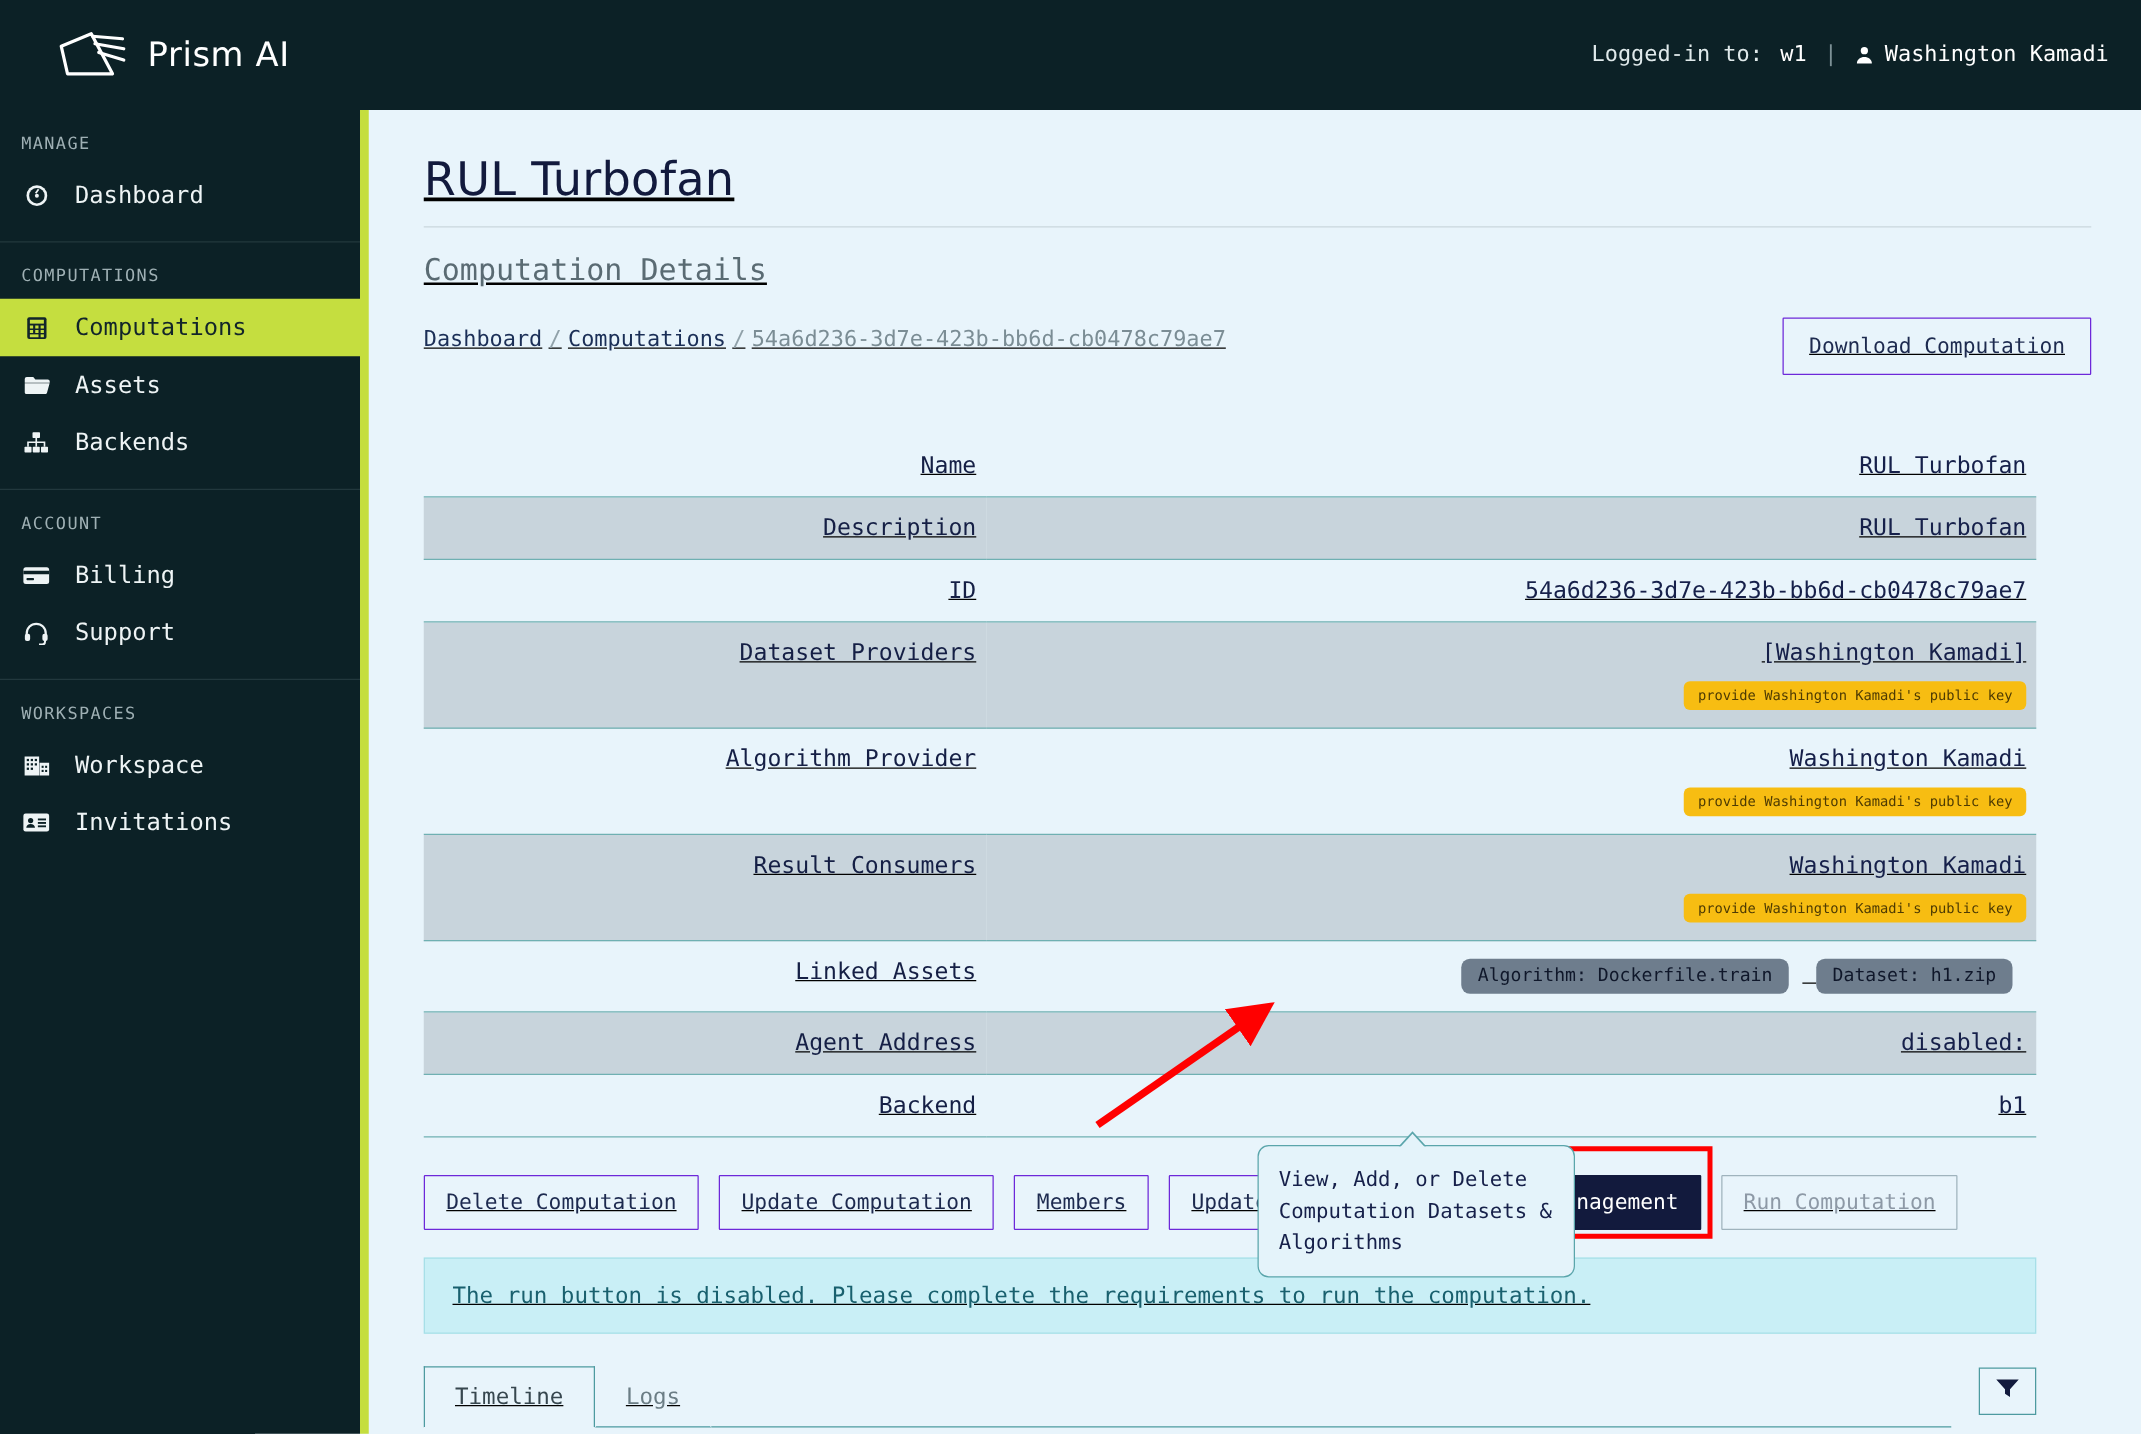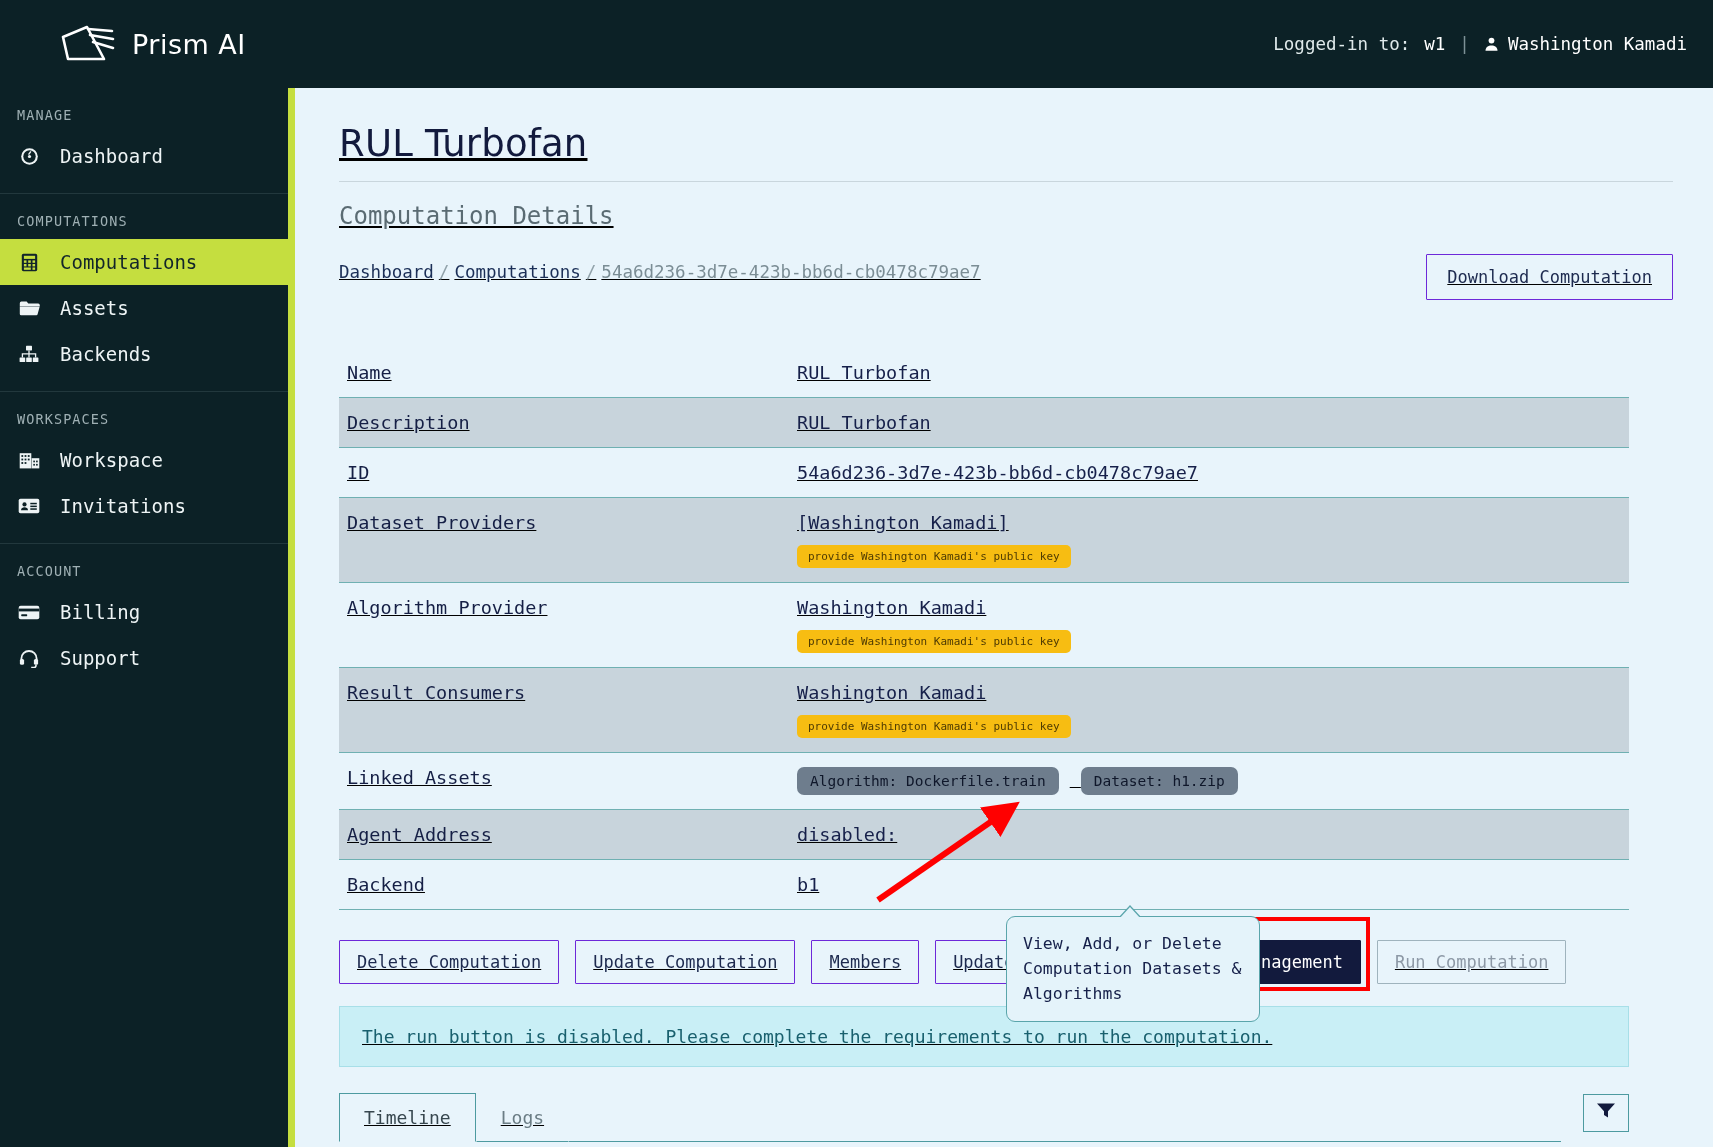--- a/index.html
+++ b/index.html
@@ -14,21 +14,20 @@
 
   
   .topbar {
     position: absolute;
     top: 0; left: 0;
     width: 1713px; height: 88px;
     background: #0c2126;
     display: flex;
     align-items: center;
     z-index: 5;
-    padding-left: 14px;
   }
   .brand {
     display: flex;
     align-items: center;
     gap: 16px;
     margin-left: 46px;
   }
   .brand-logo { width: 56px; height: 42px; display:block; }
   .brand-name {
     color: #ffffff;
@@ -131,20 +130,21 @@
     white-space: nowrap;
   }
   .btn-download { padding: 12px 20px; }
 
   
   .dtable {
     margin-top: 48px;
     border-collapse: collapse;
     width: 1290px;
     table-layout: fixed;
+    text-align: right;
   }
   .dtable tr { border-bottom: 1px solid #6fb0b2; }
   .dtable tr.alt { background: #c8d4dc; }
   .dtable td {
     padding: 14px 8px 14px 8px;
     vertical-align: top;
     font-size: 18.5px;
     color: #151f45;
   }
   .dtable td.k { width: 450px; padding-left: 8px; }
@@ -345,20 +345,45 @@
       <span class="sico">
         <svg width="20" height="18" viewBox="0 0 20 18">
             <rect x="7" y="0.8" width="6" height="4.6" rx="0.6" fill="#eef4f5"></rect>
             <rect x="0.6" y="12.4" width="5.6" height="4.6" rx="0.6" fill="#eef4f5"></rect>
             <rect x="7.2" y="12.4" width="5.6" height="4.6" rx="0.6" fill="#eef4f5"></rect>
             <rect x="13.8" y="12.4" width="5.6" height="4.6" rx="0.6" fill="#eef4f5"></rect>
             <path d="M10 5.4v3.4M3.4 12.4V8.8h13.2v3.6M10 8.8v3.6" stroke="#eef4f5" stroke-width="1.3" fill="none"></path>
           </svg>
       </span>
       <span>Backends</span>
+    </div>
+  </div>
+
+  <div class="side-group">
+    <div class="side-head">ACCOUNT</div>
+    <div class="side-item">
+      <span class="sico">
+        <svg width="22" height="15" viewBox="0 0 22 15">
+            <rect x="0.7" y="0.8" width="20.6" height="13.4" rx="2" fill="#eef4f5"></rect>
+            <rect x="0.7" y="3.6" width="20.6" height="2.8" fill="#0c2126"></rect>
+            <rect x="3.2" y="9.3" width="6" height="1.9" rx="0.6" fill="#0c2126"></rect>
+          </svg>
+      </span>
+      <span>Billing</span>
+    </div>
+    <div class="side-item">
+      <span class="sico">
+        <svg width="20" height="19" viewBox="0 0 20 19">
+            <path d="M2.4 11.5V9.6a7.6 7.6 0 0 1 15.2 0v1.9" stroke="#eef4f5" stroke-width="1.8" fill="none"></path>
+            <rect x="0.9" y="10" width="4.2" height="5.8" rx="1.6" fill="#eef4f5"></rect>
+            <rect x="14.9" y="10" width="4.2" height="5.8" rx="1.6" fill="#eef4f5"></rect>
+            <path d="M17 15.8v0.6a2.2 2.2 0 0 1-2.2 2.2h-2.6" stroke="#eef4f5" stroke-width="1.6" fill="none"></path>
+          </svg>
+      </span>
+      <span>Support</span>
     </div>
   </div>
 
   <div class="side-group">
     <div class="side-head">WORKSPACES</div>
     <div class="side-item">
       <span class="sico">
         <svg width="21" height="18" viewBox="0 0 21 18">
             <rect x="0.7" y="2.2" width="11.6" height="15.2" fill="#eef4f5"></rect>
             <rect x="12.6" y="7.2" width="7.7" height="10.2" fill="#eef4f5"></rect>
@@ -385,45 +410,20 @@
             <circle cx="6.5" cy="6.4" r="2.1" fill="#0c2126"></circle>
             <path d="M3 12.2c0-1.9 1.6-3 3.5-3s3.5 1.1 3.5 3z" fill="#0c2126"></path>
             <rect x="12.3" y="4.8" width="6.5" height="1.5" fill="#0c2126"></rect>
             <rect x="12.3" y="7.6" width="6.5" height="1.5" fill="#0c2126"></rect>
             <rect x="12.3" y="10.3" width="6.5" height="1.5" fill="#0c2126"></rect>
           </svg>
       </span>
       <span>Invitations</span>
     </div>
   </div>
-
-  <div class="side-group">
-    <div class="side-head">ACCOUNT</div>
-    <div class="side-item">
-      <span class="sico">
-        <svg width="22" height="15" viewBox="0 0 22 15">
-            <rect x="0.7" y="0.8" width="20.6" height="13.4" rx="2" fill="#eef4f5"></rect>
-            <rect x="0.7" y="3.6" width="20.6" height="2.8" fill="#0c2126"></rect>
-            <rect x="3.2" y="9.3" width="6" height="1.9" rx="0.6" fill="#0c2126"></rect>
-          </svg>
-      </span>
-      <span>Billing</span>
-    </div>
-    <div class="side-item">
-      <span class="sico">
-        <svg width="20" height="19" viewBox="0 0 20 19">
-            <path d="M2.4 11.5V9.6a7.6 7.6 0 0 1 15.2 0v1.9" stroke="#eef4f5" stroke-width="1.8" fill="none"></path>
-            <rect x="0.9" y="10" width="4.2" height="5.8" rx="1.6" fill="#eef4f5"></rect>
-            <rect x="14.9" y="10" width="4.2" height="5.8" rx="1.6" fill="#eef4f5"></rect>
-            <path d="M17 15.8v0.6a2.2 2.2 0 0 1-2.2 2.2h-2.6" stroke="#eef4f5" stroke-width="1.6" fill="none"></path>
-          </svg>
-      </span>
-      <span>Support</span>
-    </div>
-  </div>
 </nav>
 
 <main class="main">
   <div class="main-inner">
 
     <h1 class="page-title">RUL Turbofan</h1>
     <div class="rule"></div>
     <div class="subtitle">Computation Details</div>
 
     <div class="bc-row">

